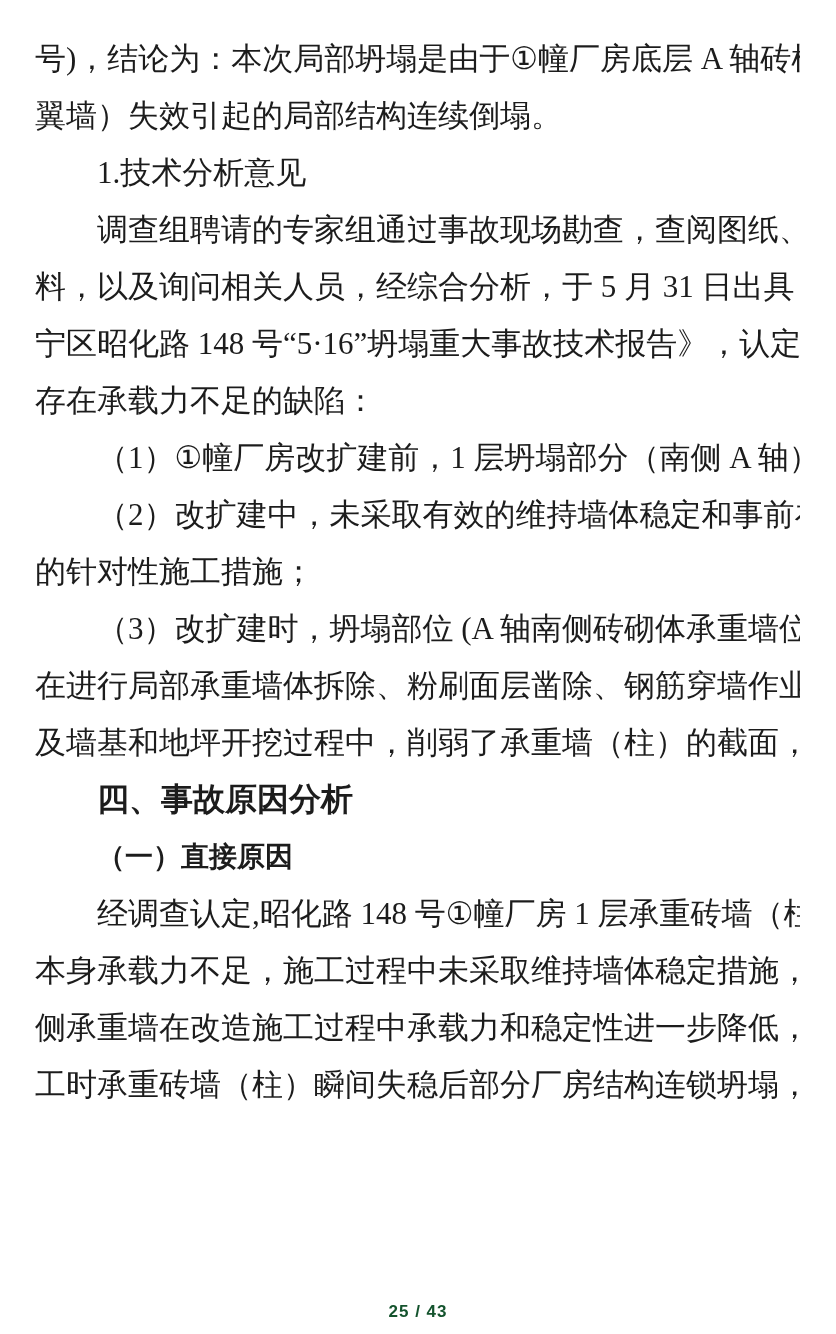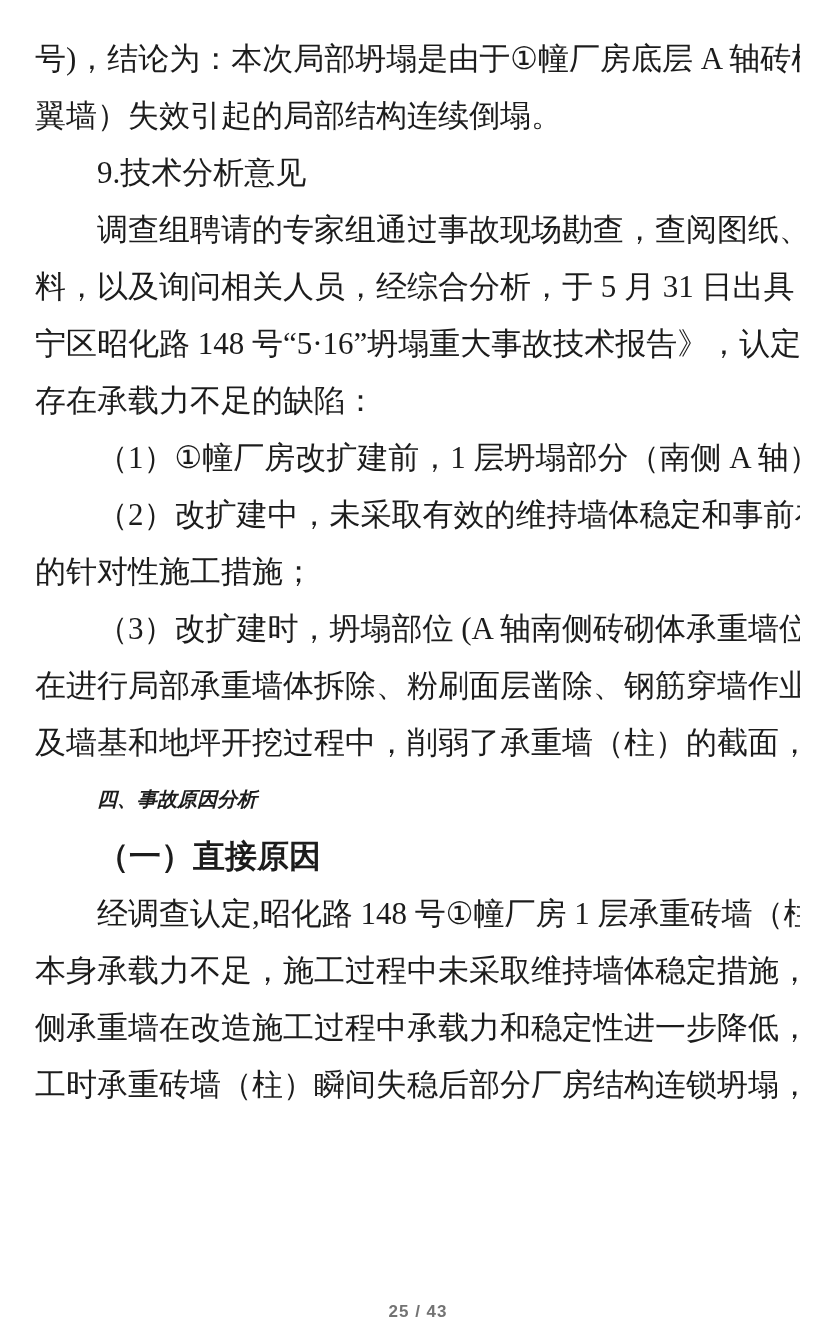--- a/index.html
+++ b/index.html
@@ -34,53 +34,52 @@
   .line.noj {
     text-align: right;
     text-align-last: left;
   }
   .line.ind {
     padding-left: 62px;
   }
   .line.h1 {
     font-family: "Liberation Sans", "DejaVu Sans", sans-serif;
     font-weight: 700;
-    font-size: 20px;
+    font-size: 32px;
     text-align: left;
     text-align-last: left;
-    font-style: italic;
   }
   .line.h2 {
     font-family: "Liberation Serif", "DejaVu Serif", serif;
     font-weight: 700;
-    font-size: 32px;
+    font-size: 28px;
     text-align: left;
     text-align-last: left;
   }
   .page-indicator {
     position: absolute;
     left: 0;
     right: 0;
     bottom: 12px;
     text-align: center;
     font-family: "Liberation Sans", "DejaVu Sans", sans-serif;
     font-weight: 700;
     font-size: 17px;
-    color: #737373;
+    color: #14532d;
     letter-spacing: 1px;
   }
 </style>
 </head>
 <body>
 
 <main class="page">
   <div class="text-column" id="text-column">
       <div class="line">号)，结论为：本次局部坍塌是由于①幢厂房底层 A 轴砖柱(含</div>
       <div class="line noj">翼墙）失效引起的局部结构连续倒塌。</div>
-      <div class="line ind noj">9.技术分析意见</div>
+      <div class="line ind noj">1.技术分析意见</div>
       <div class="line ind">调查组聘请的专家组通过事故现场勘查，查阅图纸、资</div>
       <div class="line">料，以及询问相关人员，经综合分析，于 5 月 31 日出具《长</div>
       <div class="line">宁区昭化路 148 号“5·16”坍塌重大事故技术报告》，认定</div>
       <div class="line noj">存在承载力不足的缺陷：</div>
       <div class="line ind">（1）①幢厂房改扩建前，1 层坍塌部分（南侧 A 轴）砖</div>
       <div class="line ind">（2）改扩建中，未采取有效的维持墙体稳定和事前补强</div>
       <div class="line noj">的针对性施工措施；</div>
       <div class="line ind">（3）改扩建时，坍塌部位 (A 轴南侧砖砌体承重墙位置)</div>
       <div class="line">在进行局部承重墙体拆除、粉刷面层凿除、钢筋穿墙作业以</div>
       <div class="line">及墙基和地坪开挖过程中，削弱了承重墙（柱）的截面，进</div>

